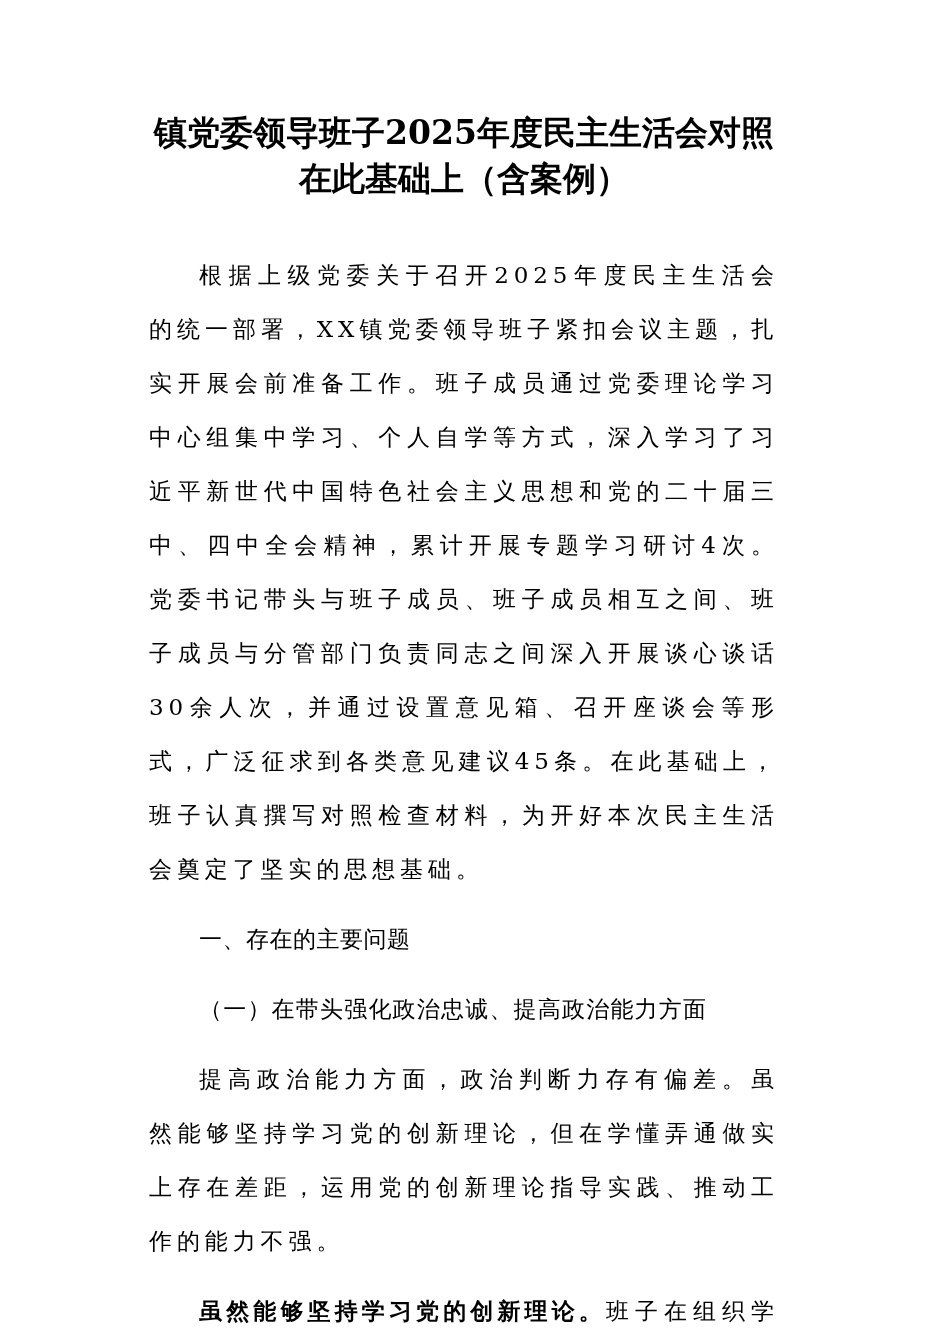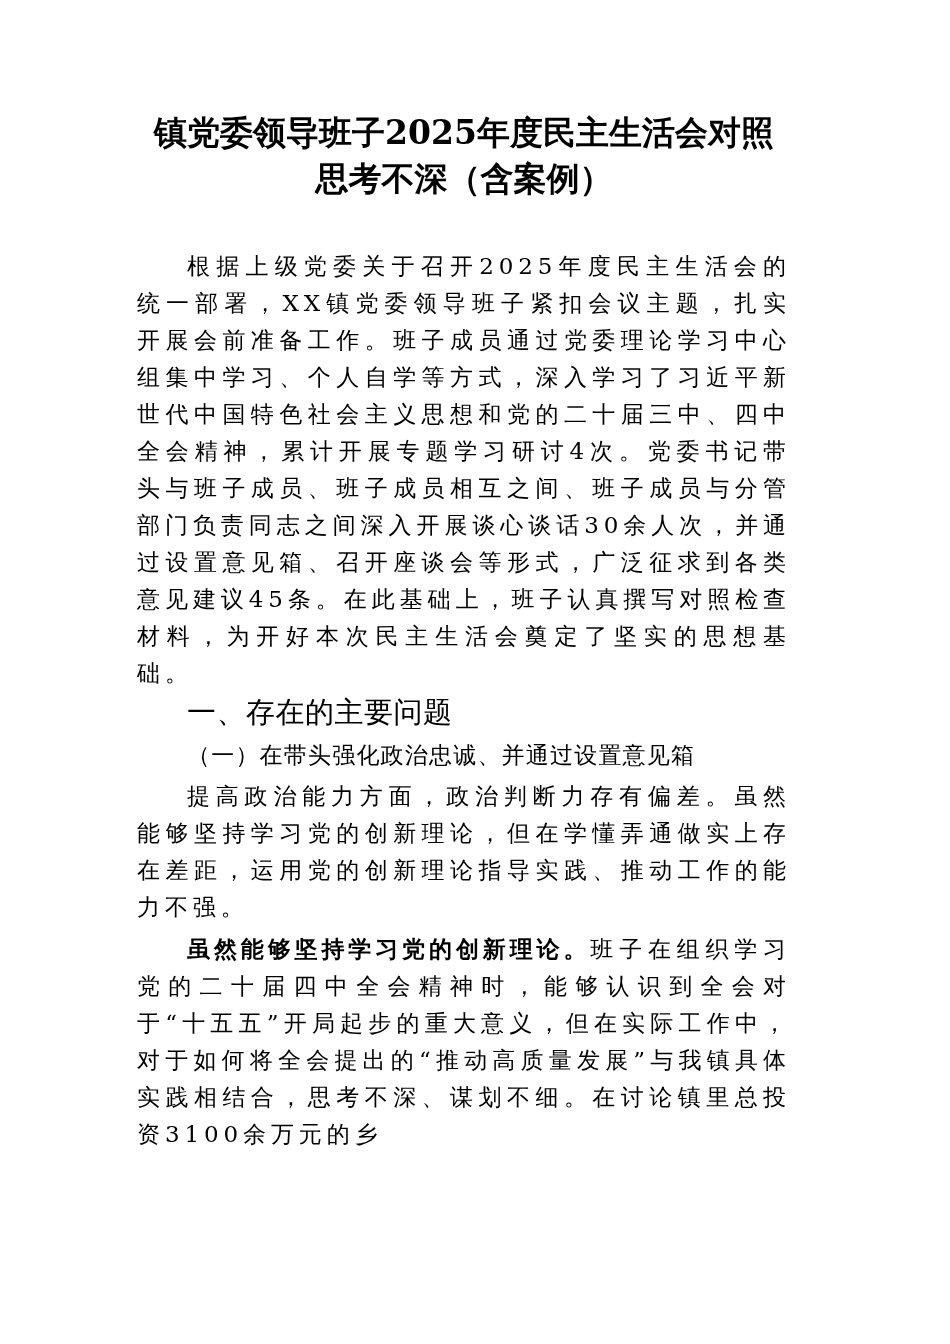--- a/index.html
+++ b/index.html
@@ -26,53 +26,53 @@
       font-weight: bold;
       font-size: 33px;
       line-height: 46px;
       margin: 0;
       letter-spacing: 0px;
     }
     .body {
       margin-top: 46px;
     }
     p {
-      margin: 4px;
+      margin: 16px;
       font-size: 23px;
-      line-height: 37px;
+      line-height: 54px;
       text-align: justify;
       text-align-last: left;
       letter-spacing: 4.9px;
       text-indent: 50px;
     }
     .h1 {
-      font-family: Liberation Mono, monospace;
+      font-family: Liberation Sans, sans-serif;
       font-weight: normal;
       letter-spacing: 0.5px;
-      font-size: 29px;
+      font-size: 23px;
     }
     .h2 {
       letter-spacing: 1.2px;
       text-indent: 50px;
       font-weight: normal;
     }
     .lead {
       font-weight: bold;
       letter-spacing: 3px;
     }
   </style>
 </head>
 <body>
 
 <div class="page">
   <h1 class="title">
     <span>镇党委领导班子2025年度民主生活会对照</span><br>
-    <span>思考不深（含案例）</span>
+    <span>在此基础上（含案例）</span>
   </h1>
 
   <div class="body">
     <p>根据上级党委关于召开2025年度民主生活会的统一部署，XX镇党委领导班子紧扣会议主题，扎实开展会前准备工作。班子成员通过党委理论学习中心组集中学习、个人自学等方式，深入学习了习近平新世代中国特色社会主义思想和党的二十届三中、四中全会精神，累计开展专题学习研讨4次。党委书记带头与班子成员、班子成员相互之间、班子成员与分管部门负责同志之间深入开展谈心谈话30余人次，并通过设置意见箱、召开座谈会等形式，广泛征求到各类意见建议45条。在此基础上，班子认真撰写对照检查材料，为开好本次民主生活会奠定了坚实的思想基础。</p>
     <p class="h1">一、存在的主要问题</p>
-    <p class="h2">（一）在带头强化政治忠诚、并通过设置意见箱</p>
+    <p class="h2">（一）在带头强化政治忠诚、提高政治能力方面</p>
     <p>提高政治能力方面，政治判断力存有偏差。虽然能够坚持学习党的创新理论，但在学懂弄通做实上存在差距，运用党的创新理论指导实践、推动工作的能力不强。</p>
     <p><span class="lead">虽然能够坚持学习党的创新理论。</span><span>班子在组织学习党的二十届四中全会精神时，能够认识到全会对于“十五五”开局起步的重大意义，但在实际工作中，对于如何将全会提出的“推动高质量发展”与我镇具体实践相结合，思考不深、谋划不细。在讨论镇里总投资3100余万元的乡</span></p>
   </div>
 </div>
 
 </body></html>

